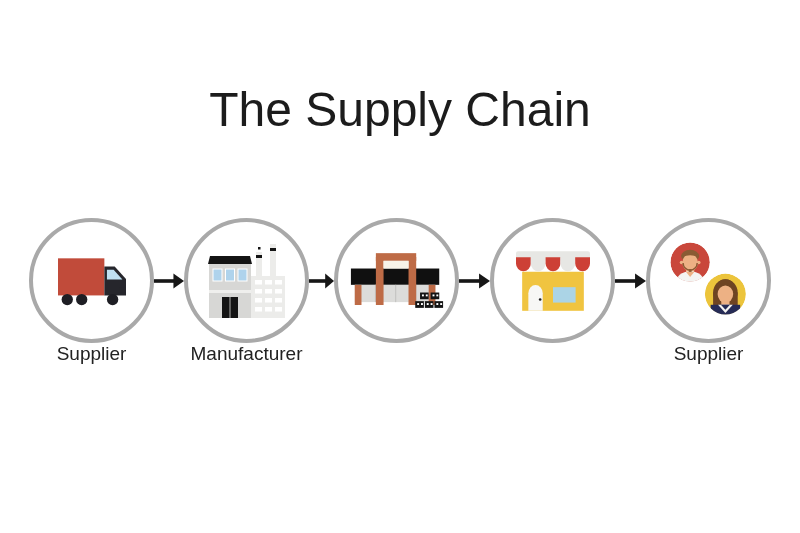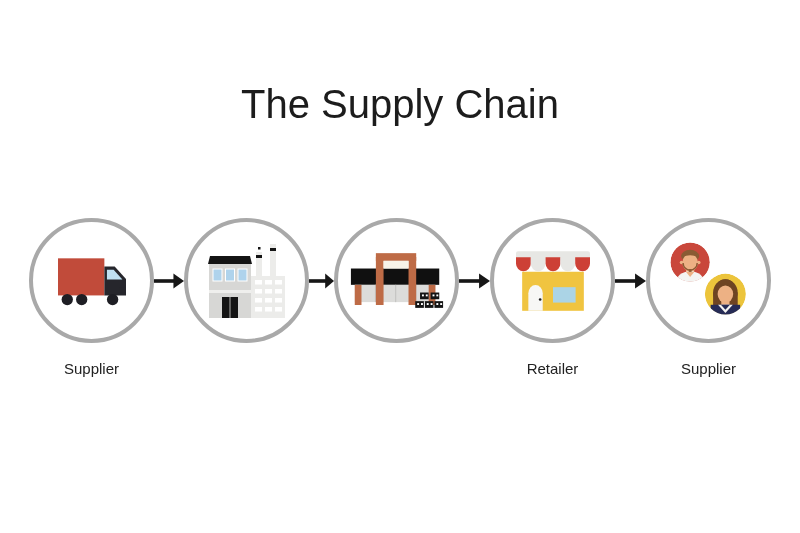--- a/index.html
+++ b/index.html
@@ -6,21 +6,21 @@
     --background:#ffffff; --ring:#a9a9a9; --arrow:#161616;
     --title-text:#1c1c1c; --label-text:#222222;
   }
   html,body{margin:0;padding:0;}
   body{
     width:800px;height:533px;background:var(--background);
     font-family:"Liberation Sans", sans-serif;position:relative;overflow:hidden;
   }
   .title{
     position:absolute;top:82px;left:0;width:800px;text-align:center;
-    font-size:40px;font-weight:400;color:var(--title-text);letter-spacing:0;
+    font-size:48px;font-weight:400;color:var(--title-text);letter-spacing:0;
   }
   .chain{
     position:absolute;top:218px;left:29px;
     display:grid;
     grid-template-columns:125px 30px 125px 25px 125px 31px 125px 31px 125px;
     grid-template-rows:125px auto;
   }
   .node-circle{
     grid-row:1;
     width:125px;height:125px;box-sizing:border-box;
@@ -28,22 +28,22 @@
     display:flex;align-items:center;justify-content:center;background:#fff;
   }
   .connector{
     grid-row:1;align-self:center;justify-self:stretch;height:20px;
     display:flex;align-items:center;
   }
   .connector svg{width:100%;height:20px;display:block;}
   .connector .shaft{fill:var(--arrow);}
   .connector .head{fill:var(--arrow);}
   .node-label{
-    grid-row:2;margin-top:17px;text-align:center;white-space:nowrap;
-    font-size:15px;color:var(--label-text);justify-self:center;
+    grid-row:2;text-align:center;white-space:nowrap;
+    font-size:19px;color:var(--label-text);justify-self:center;
   }
   .icon{display:block;}
 </style>
 </head>
 <body>
 
 <div class="title">The Supply Chain</div>
 
 <div class="chain">
 
@@ -198,15 +198,15 @@
         <ellipse cx="70" cy="66" rx="9.5" ry="10.5" fill="#edb184"></ellipse>
         <path d="M59,62 a11,9 0 0 1 22,0 l0,-5 a11,9 0 0 0 -22,0 z" fill="#6e4423"></path>
         <rect x="52" y="79" width="36" height="14" fill="#262b56"></rect>
         <polygon points="61,79 79,79 70,89" fill="#f4f4f2"></polygon>
         <polygon points="64.5,79 75.5,79 70,85" fill="#262b56"></polygon>
       </g>
     </svg>
   </div>
 
   <div class="node-label" style="grid-column:1">Supplier</div>
-  <div class="node-label" style="grid-column:7">Retailer</div>
+  <div class="node-label" style="grid-column:3">Manufacturer</div>
   <div class="node-label" style="grid-column:9">Supplier</div>
 </div>
 
 </body></html>

